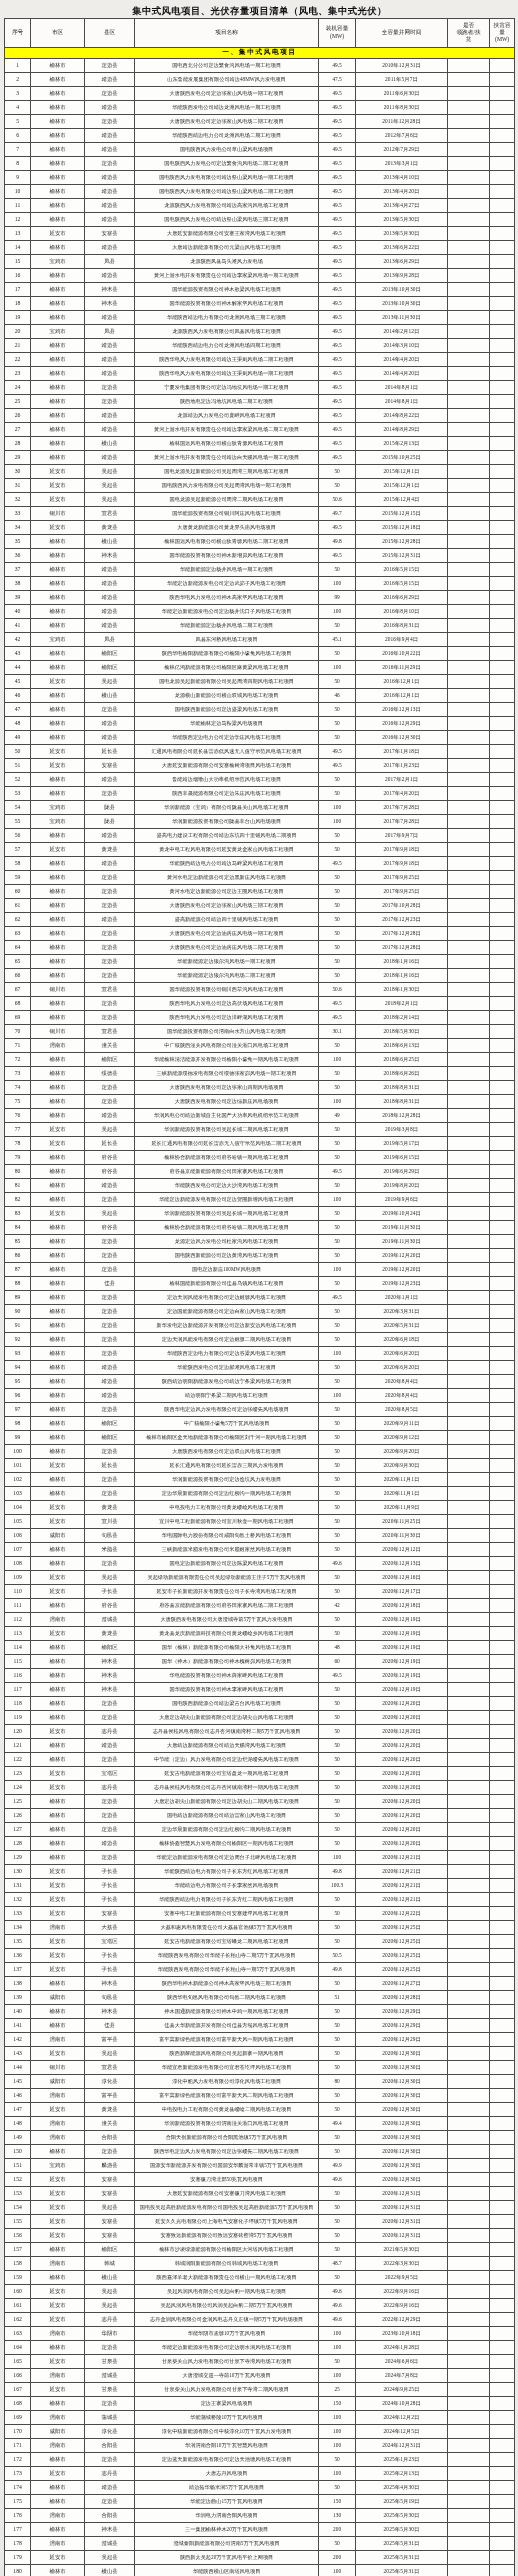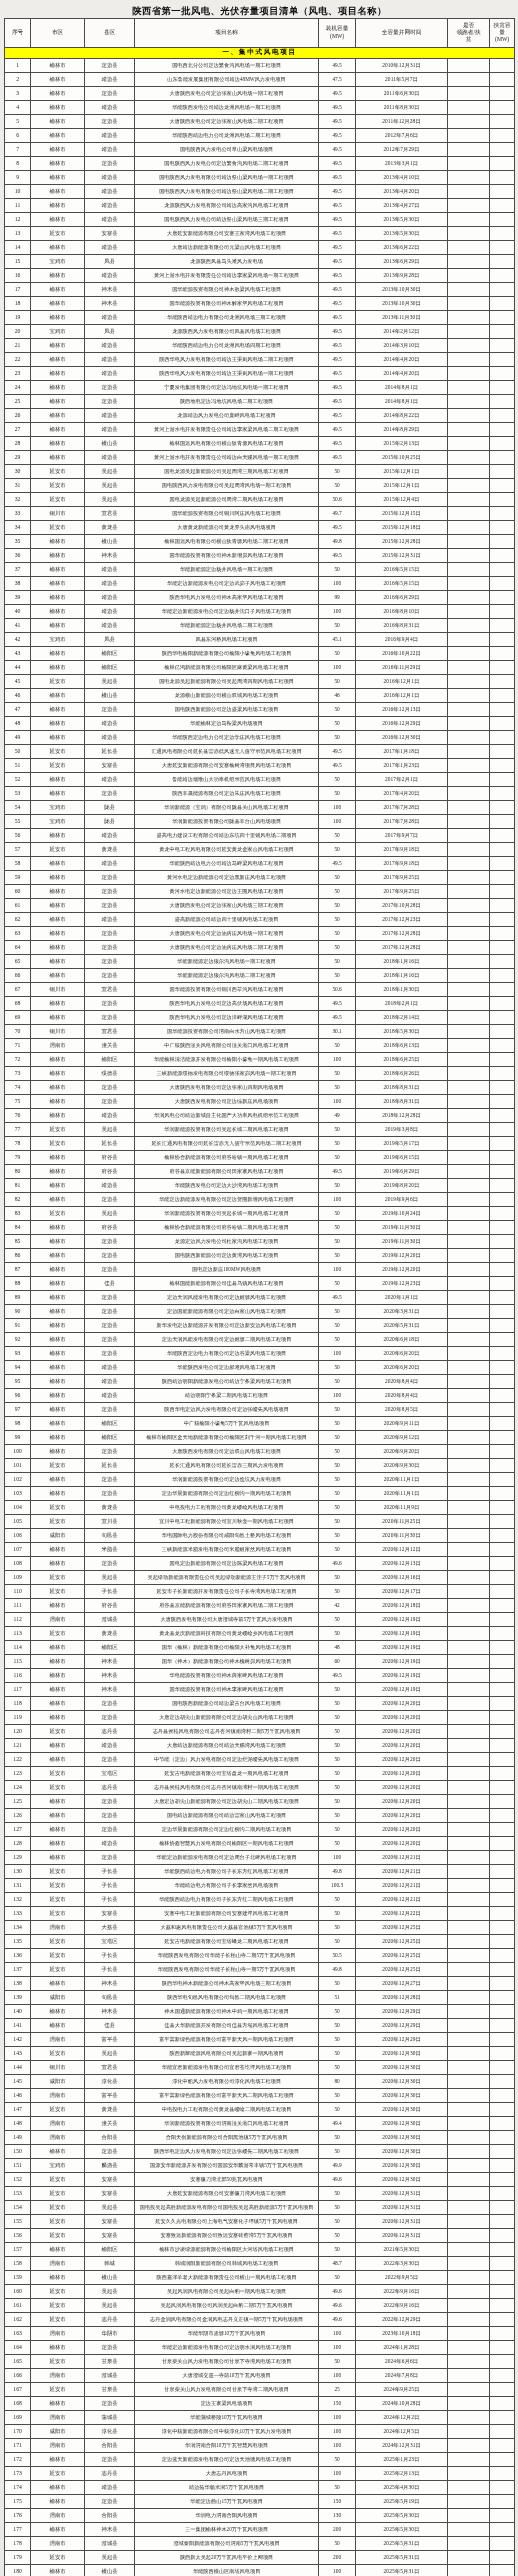--- a/index.html
+++ b/index.html
@@ -36,21 +36,21 @@
   tbody.rows tr{height:14px;}
   tbody.rows td{font-size:5.4px;color:#2a2a2a;background:#fdfdfc;}
   tbody.rows td.c0{font-size:5.7px;}
   tbody.rows td.c3{font-size:5.2px;white-space:nowrap;}
   tbody.rows td.c5{letter-spacing:0.1px;}
 </style>
 </head>
 <body>
 
 <div class="page">
-  <div class="doc-title">陕西省第一批风电、光伏存量项目清单（风电、项目名称）</div>
+  <div class="doc-title">集中式风电项目、光伏存量项目清单（风电、集中式光伏）</div>
 
   <table class="list">
     <colgroup>
       <col style="width:26px">
         <col style="width:54px">
         <col style="width:50px">
       <col style="width:184px">
         <col style="width:37px">
         <col style="width:92px">
       <col style="width:42px">

